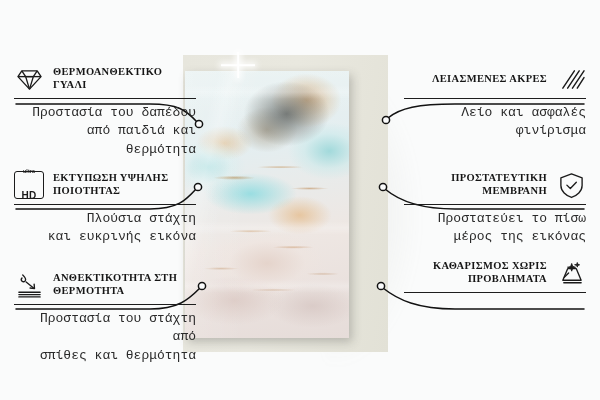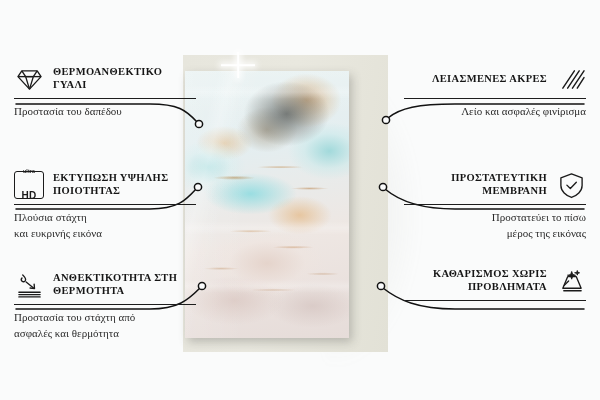--- a/index.html
+++ b/index.html
@@ -168,24 +168,25 @@
     line-height: 1.22;
     color: #161616;
     flex: 1 1 auto;
   }
   .f-rule {
     height: 1px;
     background: #1d1d1d;
     margin: 4px 0 5px 0;
   }
   .f-desc {
-    font-family: Liberation Serif, serif;
-    font-size: 11px;
+    font-family: Liberation Mono, monospace;
+    font-size: 13px;
     line-height: 1.42;
     color: #2a2a2a;
+    text-align: right;
   }
 
   .ultra-hd {
     width: 28px;
     height: 26px;
     border: 1.4px solid #1b1b1b;
     border-radius: 3px;
     display: flex;
     flex-direction: column;
     align-items: center;
@@ -254,20 +255,21 @@
           <path d="M6,4 L10,10 L14,23"></path>
           <path d="M22,4 L18,10 L14,23"></path>
           <path d="M10,10 H18"></path>
         </svg>
       </span>
       <span class="f-title">ΘΕΡΜΟΑΝΘΕΚΤΙΚΟ ΓΥΑΛΙ</span>
     </div>
     <div class="f-rule"></div>
     <div class="f-desc">
       <div>Προστασία του δαπέδου</div>
+      <div>από παιδιά και θερμότητα</div>
     </div>
   </div>
 
   <div class="feature left" style="top:170px;">
     <div class="f-head">
       <span class="f-icon">
         <span class="ultra-hd">
           <span class="u1">ultra</span>
           <span class="u2">HD</span>
         </span>
@@ -291,21 +293,21 @@
           <path d="M3,21 H25"></path>
           <path d="M3,23.4 H25"></path>
           <path d="M3,25.8 H25"></path>
         </svg>
       </span>
       <span class="f-title">ΑΝΘΕΚΤΙΚΟΤΗΤΑ ΣΤΗ ΘΕΡΜΟΤΗΤΑ</span>
     </div>
     <div class="f-rule"></div>
     <div class="f-desc">
       <div>Προστασία του στάχτη από</div>
-      <div>ασφαλές και θερμότητα</div>
+      <div>σπίθες και θερμότητα</div>
     </div>
   </div>
 
   <div class="feature right" style="top:64px;">
     <div class="f-head">
       <span class="f-icon">
         <svg viewBox="0 0 28 26" width="27" height="25" fill="none" stroke="#1b1b1b" stroke-width="1.5" stroke-linecap="round">
           <path d="M5,22 L17,4"></path>
           <path d="M10,22 L22,4"></path>
           <path d="M15,22 L27,4"></path>
@@ -331,21 +333,21 @@
       </span>
       <span class="f-title">ΠΡΟΣΤΑΤΕΥΤΙΚΗ ΜΕΜΒΡΑΝΗ</span>
     </div>
     <div class="f-rule"></div>
     <div class="f-desc">
       <div>Προστατεύει το πίσω</div>
       <div>μέρος της εικόνας</div>
     </div>
   </div>
 
-  <div class="feature right" style="top:266px;">
+  <div class="feature right" style="top:258px;">
     <div class="f-head">
       <span class="f-icon">
         <svg viewBox="0 0 28 28" width="27" height="27" fill="none" stroke="#1b1b1b" stroke-width="1.4" stroke-linecap="round" stroke-linejoin="round">
           <path d="M5,21 L10,9 H19 L24,21 Z"></path>
           <path d="M6,23.6 H24"></path>
           <path d="M6.5,18 L11,13.5"></path>
           <path d="M13.2,6.6 L14.2,3.6 L15.2,6.6 L18.2,7.6 L15.2,8.6 L14.2,11.6 L13.2,8.6 L10.2,7.6 Z" fill="#1b1b1b" stroke-width="0.9"></path>
           <path d="M19.4,4.4 L20,2.6 L20.6,4.4 L22.4,5 L20.6,5.6 L20,7.4 L19.4,5.6 L17.6,5 Z" fill="#1b1b1b" stroke-width="0.9"></path>
         </svg>
       </span>

